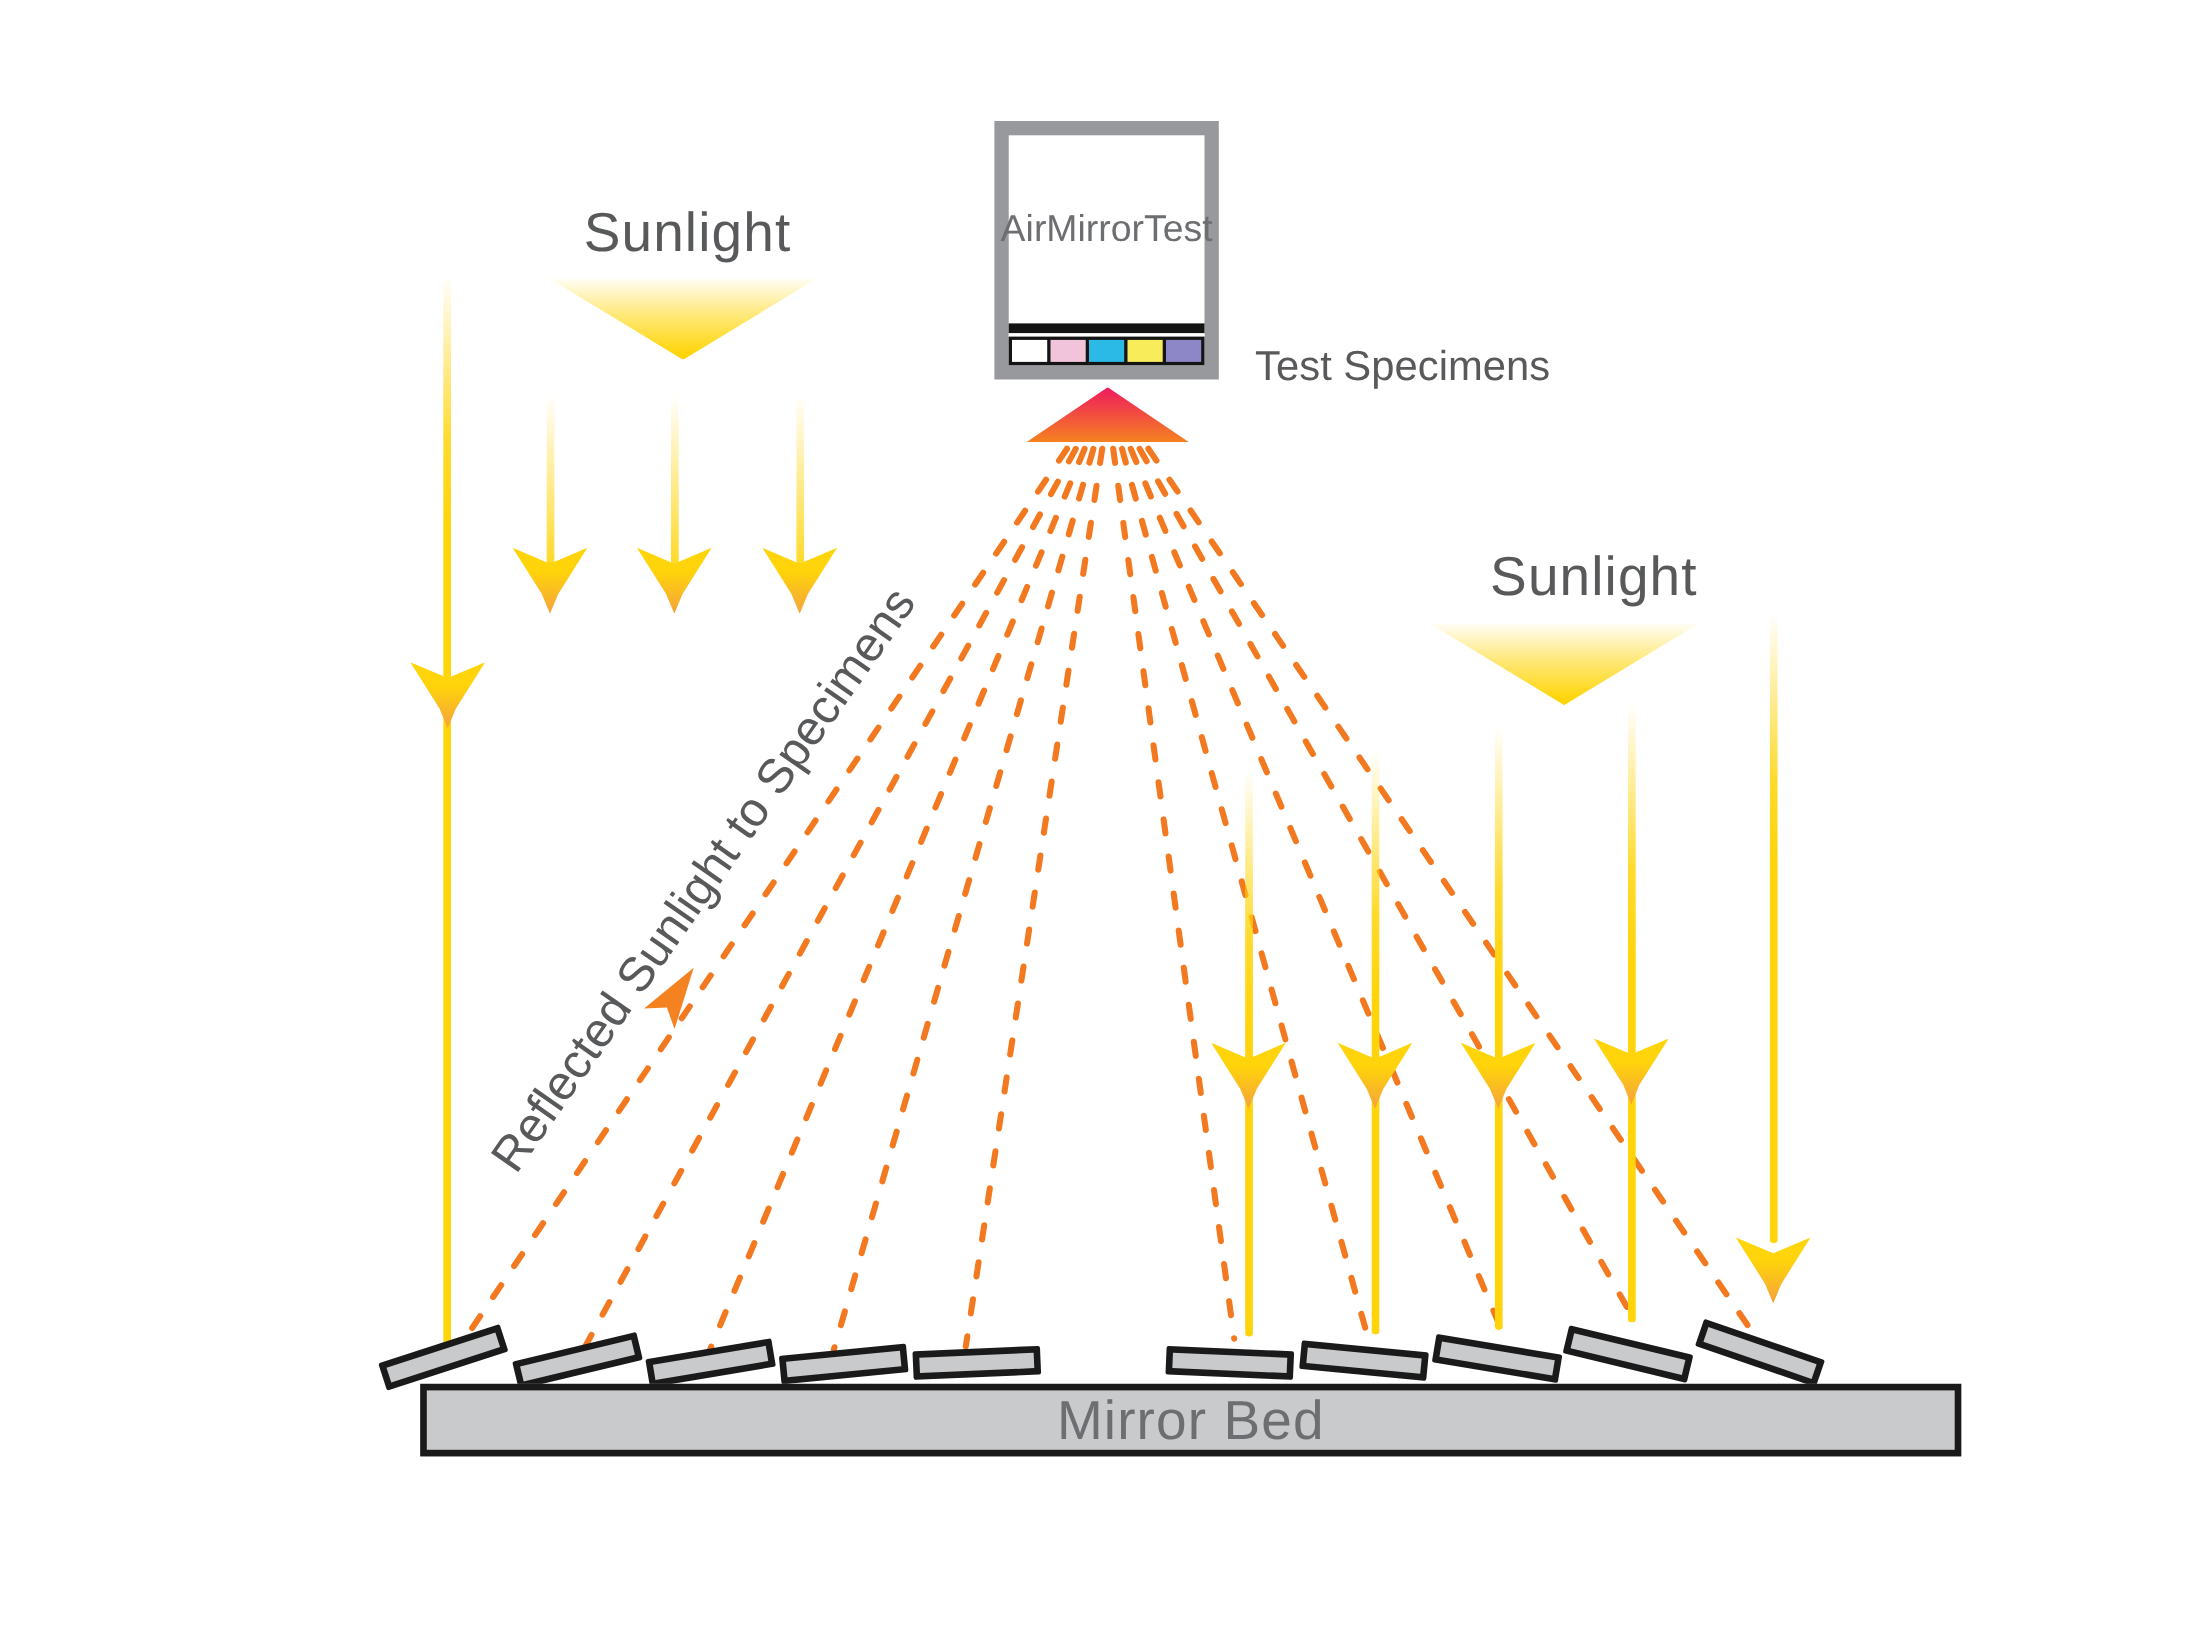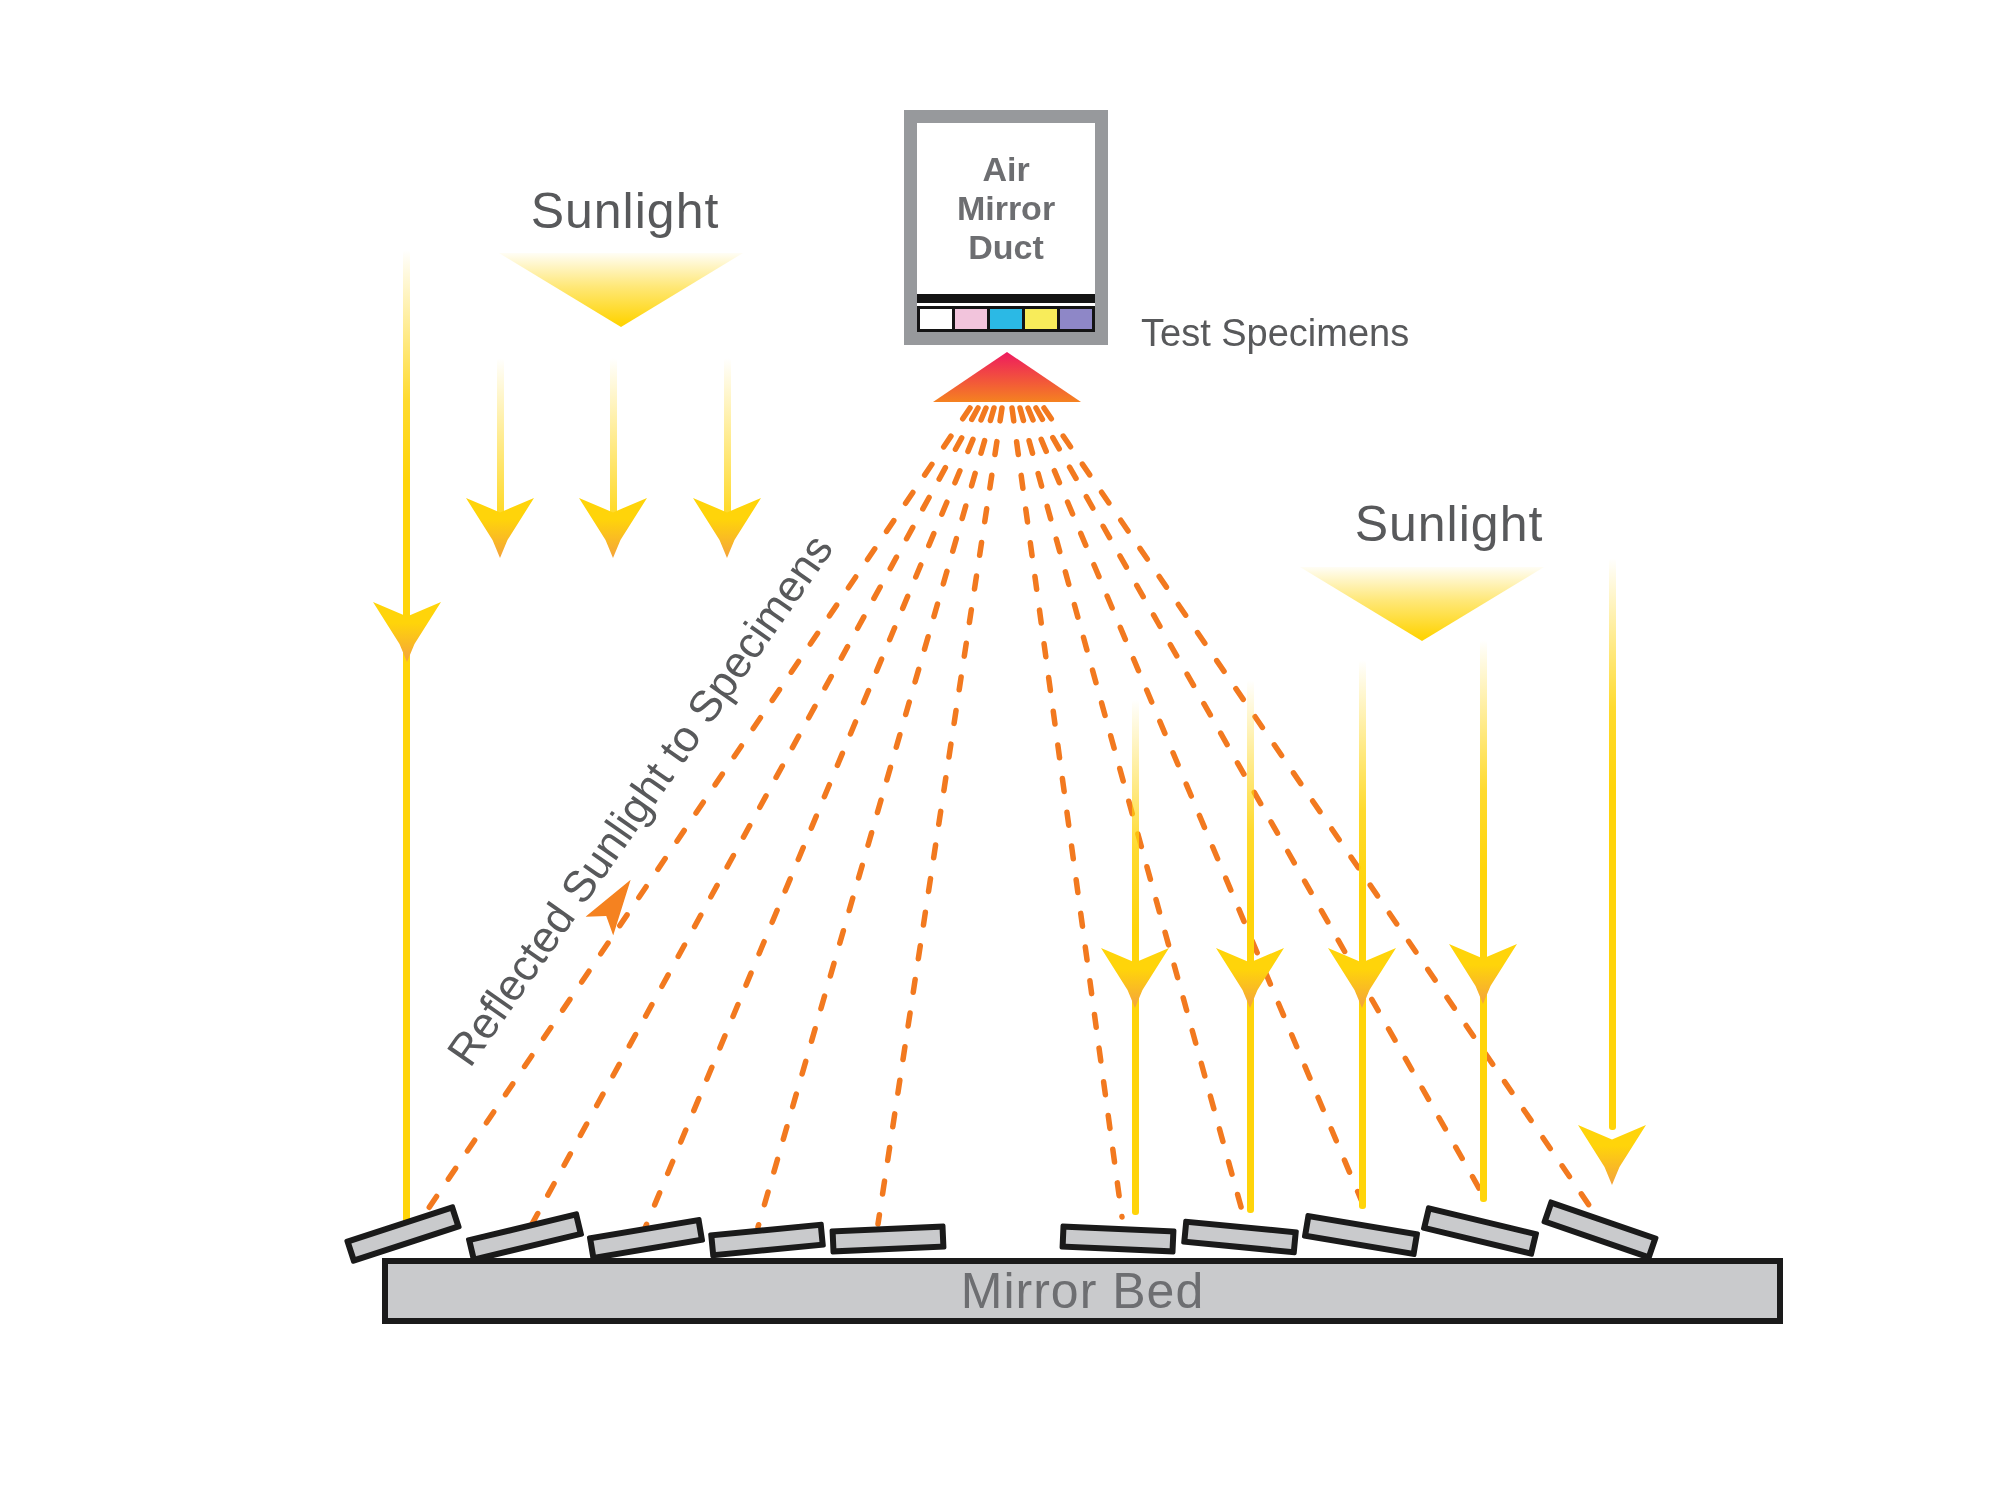--- a/index.html
+++ b/index.html
@@ -41,22 +41,22 @@
     clip-path:polygon(50% 0,100% 100%,0 100%);}
 
   
   .dart{width:56px;height:44px;background:var(--heat-bottom);
     transform:translate(-50%,-50%) rotate(-56deg);
     clip-path:polygon(0 12%,100% 50%,0 88%,22% 50%);}
 
   
   .duct{left:904px;top:110px;width:204px;height:235px;border:13px solid var(--frame-gray);
         background:#fff;display:flex;flex-direction:column;}
-  .duct-text{flex:1;display:flex;flex-direction:column;align-items:center;justify-content:center;
-        color:var(--duct-text);font-size:34px;line-height:39px;font-weight:bold;}
+  .duct-text{flex:1;display:flex;flex-direction:row;align-items:center;justify-content:center;
+        color:var(--duct-text);font-size:34px;line-height:39px;}
   .duct-bar{height:9px;background:var(--strip-black);}
   .duct-gap{height:3px;background:#fff;}
   .chiprow{height:26px;background:var(--strip-black);display:flex;gap:3px;padding:3px 3px;}
   .chip{flex:1;height:20px;}
 
   
   .mirror{width:116px;height:26px;background:var(--mirror-fill);
           border:6px solid var(--mirror-border);border-radius:2px;}
   .bed{left:382px;top:1258px;width:1401px;height:66px;background:var(--bed-fill);
        border:6px solid var(--mirror-border);display:flex;align-items:center;justify-content:center;}
@@ -110,21 +110,21 @@
 
 <div class="abs dart" style="left:615px;top:903px;"></div>
 <div class="abs refllabel" style="left:640px;top:800px;">Reflected Sunlight to Specimens</div>
 
 <div class="abs heat" style="left:933px;top:352px;"></div>
 
 <div class="abs duct">
   <div class="duct-text">
     <span>Air</span>
     <span>Mirror</span>
-    <span>Duct</span>
+    <span>Test</span>
   </div>
   <div class="duct-bar"></div>
   <div class="duct-gap"></div>
   <div class="chiprow">
     <span class="chip" style="background: rgb(255, 255, 255);"></span>
     <span class="chip" style="background: rgb(242, 196, 220);"></span>
     <span class="chip" style="background: rgb(43, 185, 229);"></span>
     <span class="chip" style="background: rgb(248, 236, 90);"></span>
     <span class="chip" style="background: rgb(142, 135, 199);"></span>
   </div>

